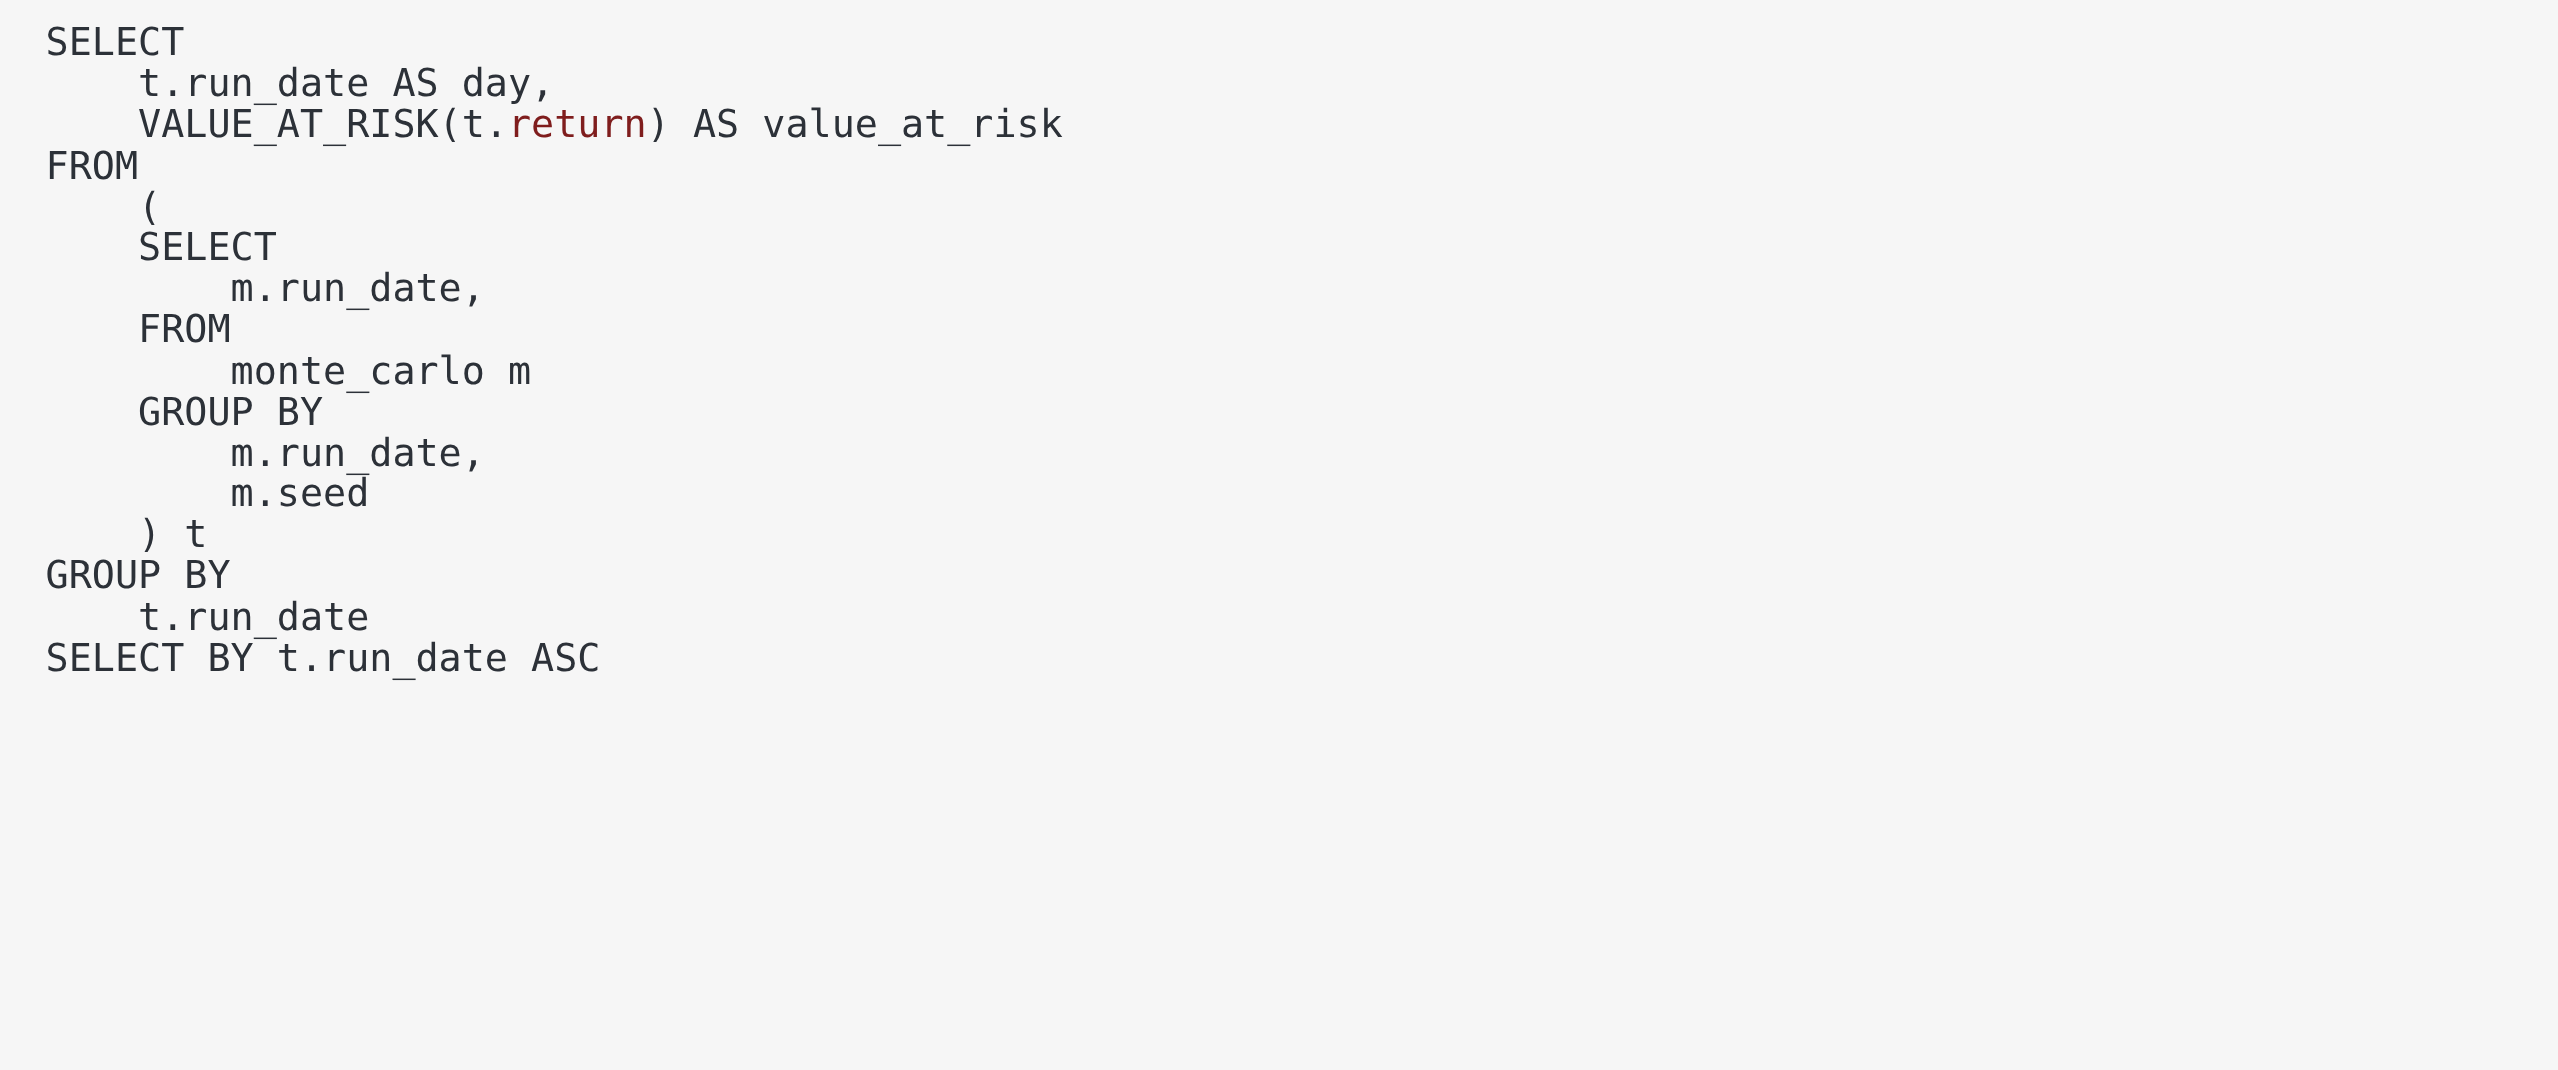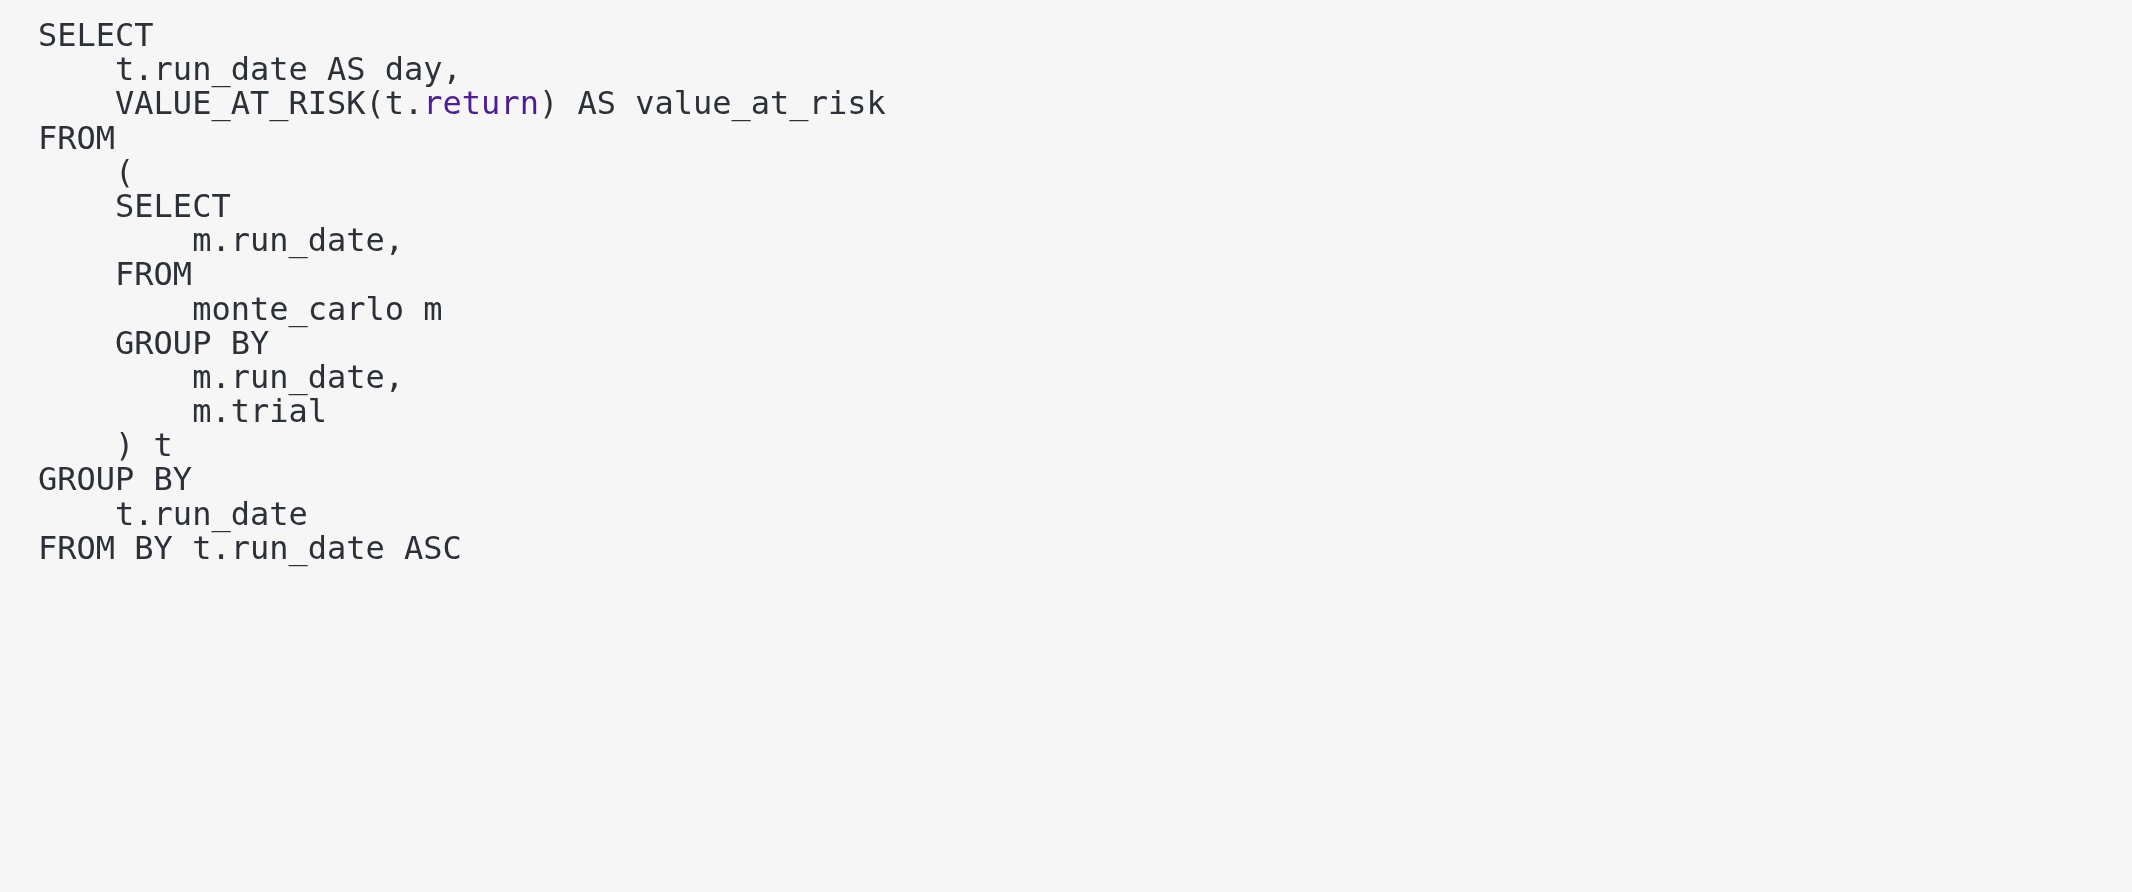--- a/index.html
+++ b/index.html
@@ -32,37 +32,37 @@
     font-weight: 400;
     margin-left: 12px;
   }
   .tok {
     white-space: pre;
   }
   .tok-plain {
     color: #2c3138;
   }
   .tok-keyword-accent {
-    color: #4c1d95;
+    color: #7f1d1d;
     text-align: center;
   }
 </style>
 </head>
 <body>
 
 <div id="code-block">
     <div class="code-line"><span class="tok tok-plain">SELECT</span></div>
     <div class="code-line"><span class="tok tok-plain">    </span><span class="tok tok-plain">t.run_date AS day,</span></div>
     <div class="code-line"><span class="tok tok-plain">    </span><span class="tok tok-plain">VALUE_AT_RISK(t.</span><span class="tok tok-keyword-accent">return</span><span class="tok tok-plain">) AS value_at_risk</span></div>
     <div class="code-line"><span class="tok tok-plain">FROM</span></div>
     <div class="code-line"><span class="tok tok-plain">    </span><span class="tok tok-plain">(</span></div>
     <div class="code-line"><span class="tok tok-plain">    </span><span class="tok tok-plain">SELECT</span></div>
     <div class="code-line"><span class="tok tok-plain">        </span><span class="tok tok-plain">m.run_date,</span></div>
     <div class="code-line"><span class="tok tok-plain">    </span><span class="tok tok-plain">FROM</span></div>
     <div class="code-line"><span class="tok tok-plain">        </span><span class="tok tok-plain">monte_carlo m</span></div>
     <div class="code-line"><span class="tok tok-plain">    </span><span class="tok tok-plain">GROUP BY</span></div>
     <div class="code-line"><span class="tok tok-plain">        </span><span class="tok tok-plain">m.run_date,</span></div>
-    <div class="code-line"><span class="tok tok-plain">        </span><span class="tok tok-plain">m.trial</span></div>
+    <div class="code-line"><span class="tok tok-plain">        </span><span class="tok tok-plain">m.seed</span></div>
     <div class="code-line"><span class="tok tok-plain">    </span><span class="tok tok-plain">) t</span></div>
     <div class="code-line"><span class="tok tok-plain">GROUP BY</span></div>
     <div class="code-line"><span class="tok tok-plain">    </span><span class="tok tok-plain">t.run_date</span></div>
-    <div class="code-line"><span class="tok tok-plain">FROM BY t.run_date ASC</span></div>
+    <div class="code-line"><span class="tok tok-plain">SELECT BY t.run_date ASC</span></div>
   </div>
 
 </body></html>

